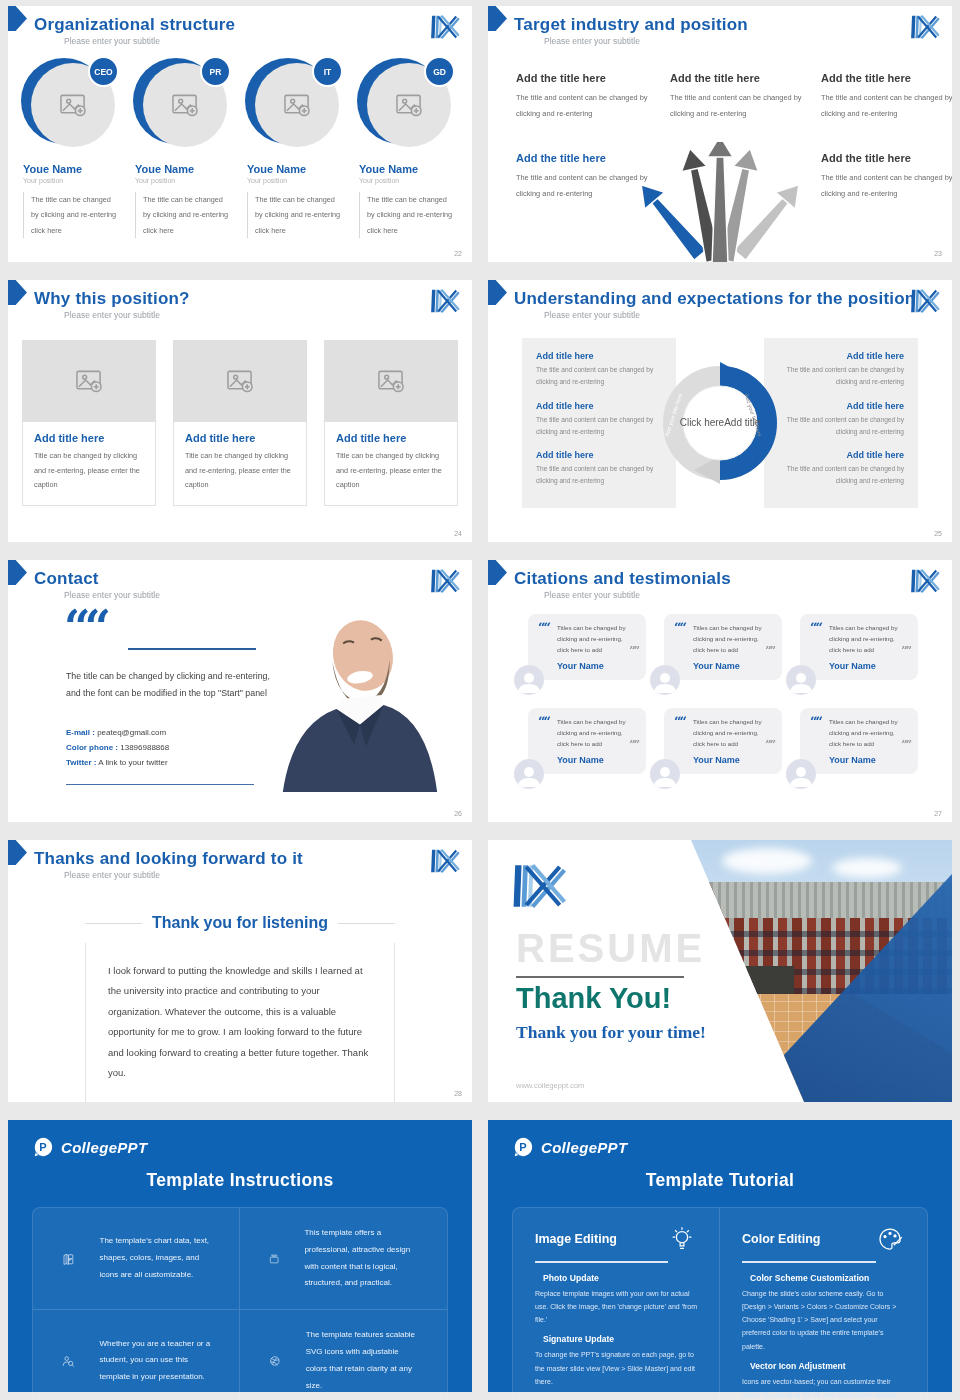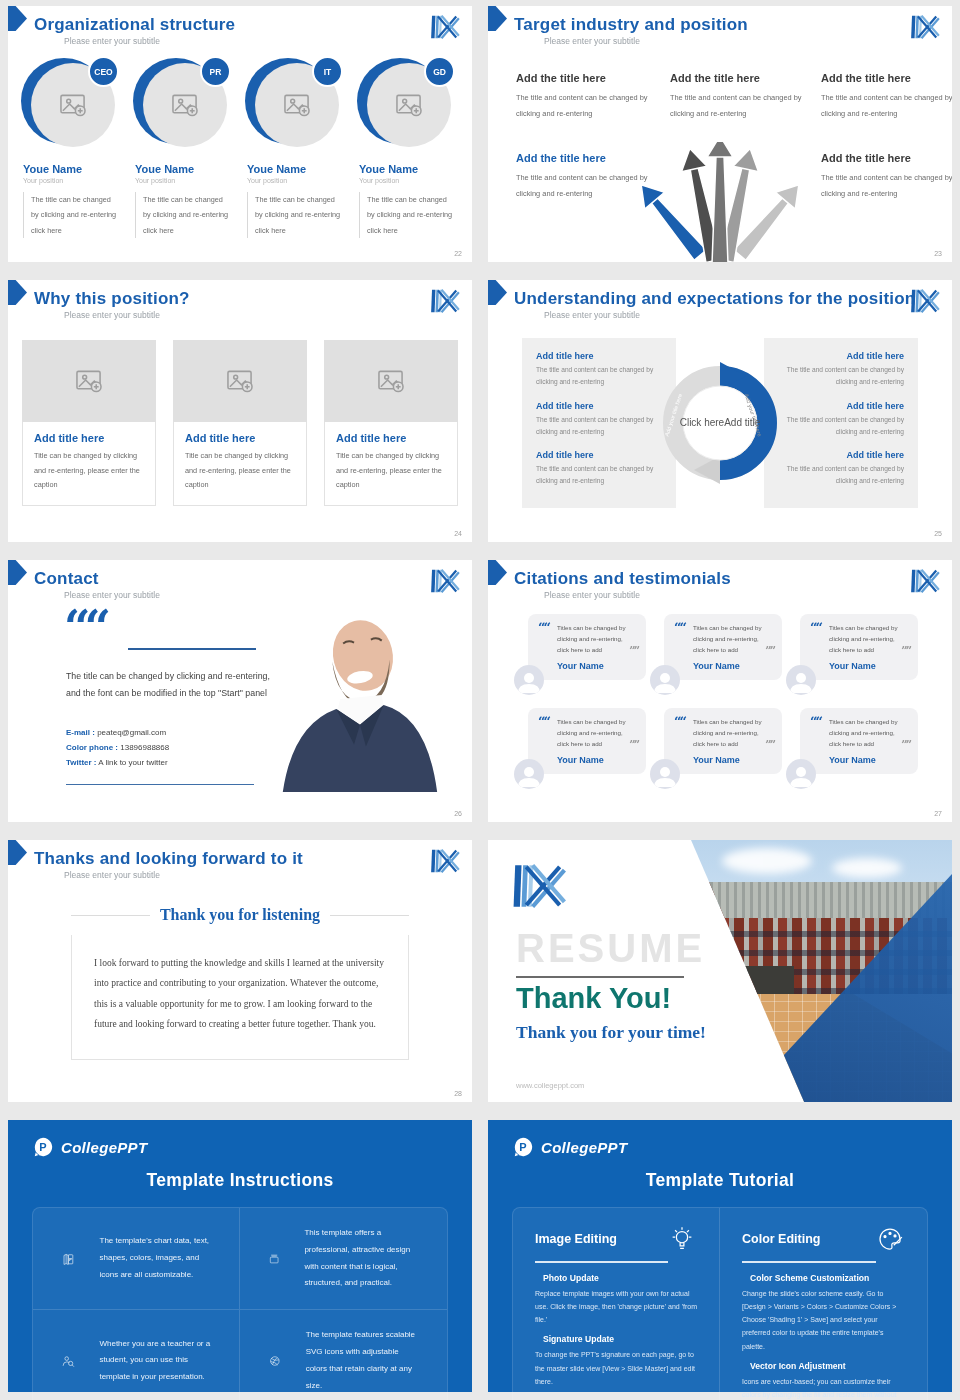--- a/index.html
+++ b/index.html
@@ -75,21 +75,21 @@
              column-gap:18px; row-gap:28px; }
   .ccard { position:relative; background:#f1f1f3; border-radius:8px; height:66px; padding:9px 10px 8px 12px; }
   .ccard .oq { position:absolute; left:10px; top:6px; font-family:"DejaVu Serif",serif; font-weight:bold; font-size:13px; color:#1a5fae; letter-spacing:-2px; }
   .ccard .cq { position:absolute; right:8px; top:30px; font-family:"DejaVu Serif",serif; font-weight:bold; font-size:11px; color:#9a9a9a; letter-spacing:-2px; }
   .ctext { margin-left:17px; width:76px; font-size:6.2px; color:#5a5a5a; line-height:1.75; }
   .cname { margin:5px 0 0 17px; font-size:9px; font-weight:bold; color:#1a5fae; }
   .cav { position:absolute; left:-14px; bottom:-15px; width:30px; height:30px; border-radius:50%; background:#dde0ea;
          display:flex; align-items:flex-end; justify-content:center; overflow:hidden; }
 
   
-  .tywrap { position:absolute; left:50%; transform:translateX(-50%); top:66px; width:338px;font-family:Liberation Serif, serif; }
+  .tywrap { position:absolute; left:50%; transform:translateX(-50%); top:74px; width:310px; }
   .tyhead { display:flex; align-items:center; gap:10px; }
   .tyhead .ln { flex:1; height:1px; background:#dcdcdc; }
   .tyhead .tt { font-size:16px; font-weight:bold; color:#1a5fae; white-space:nowrap; }
   .tybox { border:1px solid #e3e3e3; border-top:none; margin-top:11px; padding:18px 22px 24px; }
   .tybox p { font-size:9.5px; color:#474747; line-height:2.15; }
 
   
   .photo { position:absolute; right:0; top:0; width:290px; height:100%;
            clip-path:polygon(10% 0,100% 0,100% 100%,49% 100%); background:linear-gradient(#b9d4ec,#e9f3fb 70%); }
   .cloud { position:absolute; background:#fff; border-radius:50%; filter:blur(4px); opacity:.9; }

